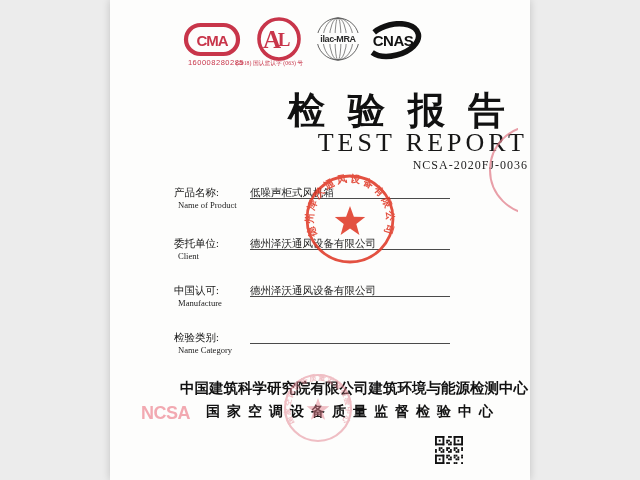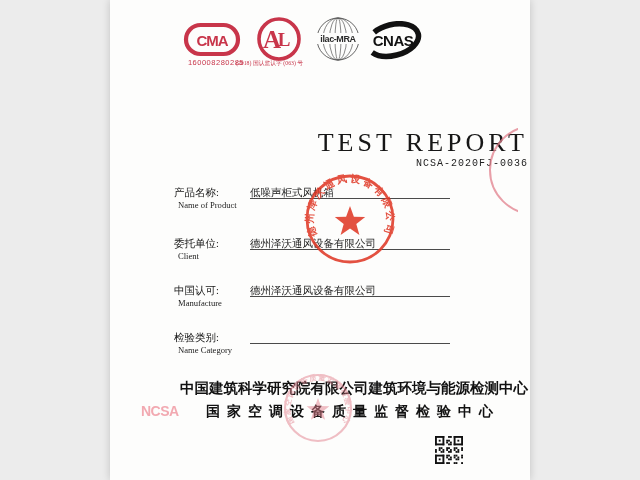--- a/index.html
+++ b/index.html
@@ -9,30 +9,30 @@
   .abs{position:absolute;}
   .ctr{text-align:right;}
   
   .cma-num{left:182px;top:58px;width:62px;font-size:7.5px;letter-spacing:.5px;color:#c8354a;font-family:"Liberation Sans",sans-serif;}
   .cal-cap{left:236px;top:59px;width:86px;font-size:6.3px;color:#c8354a;transform:scale(.92);transform-origin:left top;white-space:nowrap;}
   .accred{left:432px;top:21px;width:70px;font-size:7.2px;line-height:9.5px;color:#222;font-family:"Liberation Sans",sans-serif;}
   .accred .b{font-weight:bold;font-size:7.6px;}
   
   .title-zh{left:112px;top:86px;width:416px;font-size:37px;font-weight:bold;color:#111;letter-spacing:23px;text-indent:23px;font-family:"Liberation Sans",sans-serif;}
   .title-en{left:112px;top:128px;width:416px;font-size:26px;letter-spacing:4px;color:#161616;font-weight:500;}
-  .report-no{left:112px;top:158px;width:416px;font-size:10px;letter-spacing:1px;color:#222;font-family:Liberation Mono, monospace;}
+  .report-no{left:112px;top:158px;width:416px;font-size:12px;letter-spacing:1px;color:#222;}
   
   .flabel{left:174px;font-size:10.5px;color:#161616;white-space:nowrap;}
   .fen{left:178px;font-size:8.6px;color:#222;white-space:nowrap;}
   .fline{left:250px;width:200px;border-top:1px solid #4a4a4a;height:0;}
   .fval{left:250px;width:200px;font-size:10.5px;color:#1d1d1d;text-align:left;white-space:nowrap;}
   
   .foot1{left:112px;top:379px;width:416px;font-size:14.5px;font-weight:bold;color:#111;font-family:"Liberation Sans",sans-serif;}
   .foot2{left:112px;top:397px;width:416px;font-size:7.6px;font-weight:bold;color:#161616;}
-  .ncsa{left:141px;top:403px;font-size:14px;font-weight:bold;color:#f2a9b1;letter-spacing:-.5px;font-family:"Liberation Sans",sans-serif;}
+  .ncsa{left:141px;top:403px;font-size:18px;font-weight:bold;color:#f2a9b1;letter-spacing:-.5px;font-family:"Liberation Sans",sans-serif;}
   .foot3{left:120px;top:403px;width:380px;font-size:14px;font-weight:bold;letter-spacing:7px;text-indent:7px;color:#111;font-family:"Liberation Sans",sans-serif;}
   .foot4{left:112px;top:424px;width:416px;font-size:7.2px;font-weight:bold;color:#161616;}
   svg{display:block;}
 </style>
 </head>
 <body>
 
 <div class="canvas">
   <div class="page"></div>
 
@@ -57,20 +57,21 @@
     <rect x="0" y="18" width="46" height="11" fill="#fdfdfc"></rect>
     <text x="23" y="26.5" text-anchor="middle" font-size="9" font-weight="bold" font-family="Liberation Sans, sans-serif" fill="#2a2a2a" letter-spacing="-0.4">ilac-MRA</text>
   </svg>
 
   <svg class="abs" style="left:364px;top:21px" width="58" height="40" viewBox="0 0 58 40">
     <ellipse cx="29" cy="19" rx="26" ry="15.5" fill="none" stroke="#111" stroke-width="5.5" stroke-dasharray="58 24" transform="rotate(-14 29 19)"></ellipse>
     <text x="29" y="25" text-anchor="middle" font-size="15" font-weight="bold" font-family="Liberation Sans, sans-serif" fill="#111" letter-spacing="-0.5">CNAS</text>
   </svg>
 
 
+  <div class="abs title-zh ctr">检验报告</div>
   <div class="abs title-en ctr">TEST REPORT</div>
   <div class="abs report-no ctr">NCSA-2020FJ-0036</div>
 
   <div class="abs flabel" style="top:186px">产品名称:</div>
   <div class="abs fen" style="top:200px">Name of Product</div>
   <div class="abs fval" style="top:186px">低噪声柜式风机箱</div>
   <div class="abs fline" style="top:198px"></div>
 
   <div class="abs flabel" style="top:237px">委托单位:</div>
   <div class="abs fen" style="top:251px">Client</div>

